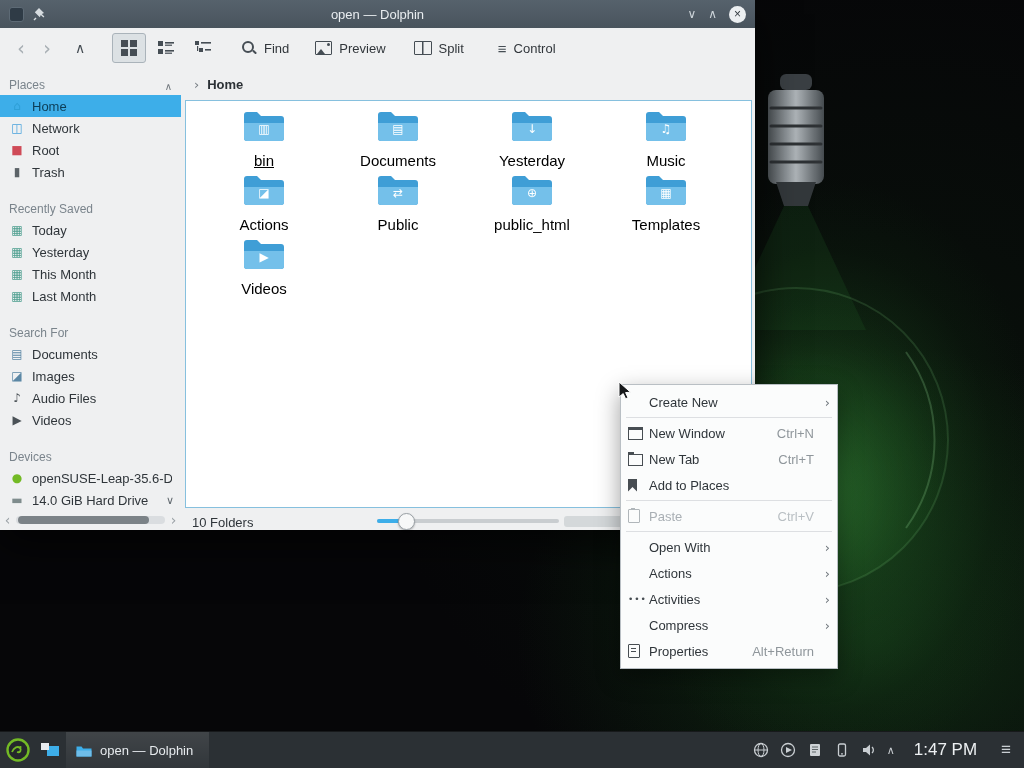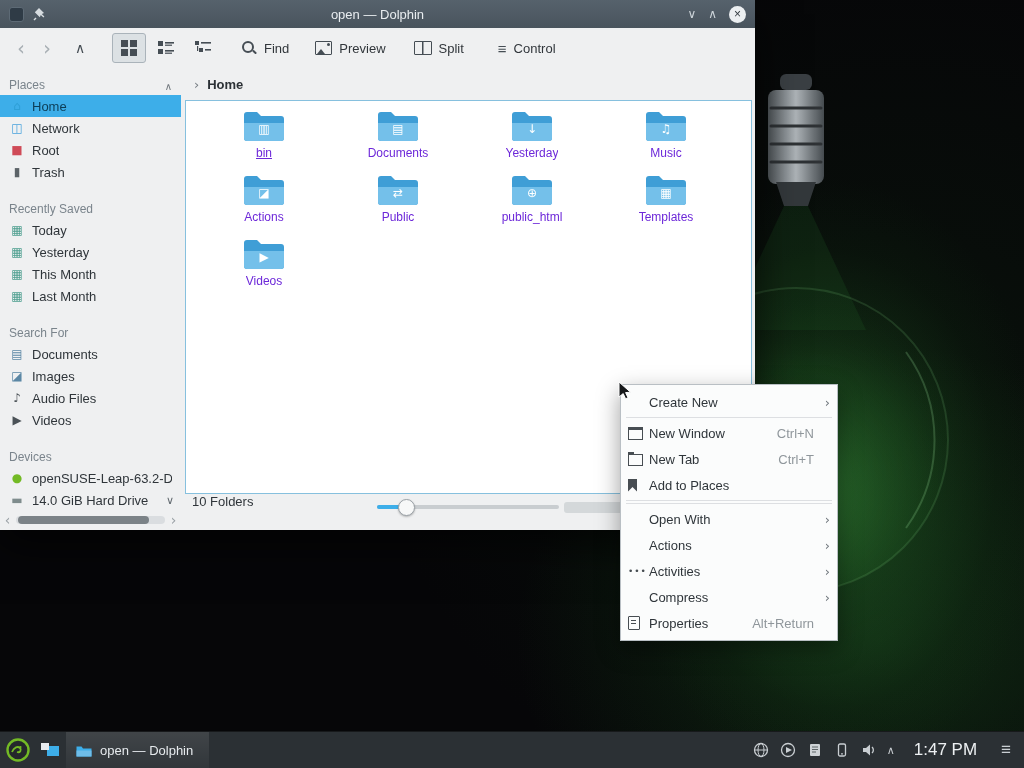--- a/index.html
+++ b/index.html
@@ -62,24 +62,24 @@
   .crumbbar{height:32px;display:flex;align-items:center;gap:8px;padding-left:9px;flex:none}
   .crumb-chev{color:#767d83;font-family:"DejaVu Sans",sans-serif;font-size:13px}
   .crumb{font-weight:bold;color:#2c3136}
   .folder-view{flex:1;background:#ffffff;border:1px solid #86c0de;overflow:hidden}
   .fgrid{display:grid;grid-template-columns:repeat(4,134px);padding:7px 0 0 11px}
   .fitem{height:64px;display:flex;flex-direction:column;align-items:center}
   .ficon{width:44px;height:35px;position:relative;flex:none}
   .femblem{position:absolute;left:0;right:0;top:13px;text-align:center;color:#fff;font-family:"DejaVu Sans",sans-serif;font-size:12px;line-height:17px}
   .femblem-img{position:absolute;left:14px;top:14px;width:17px;height:13px;border-radius:2px;
     background:linear-gradient(150deg,#8bc34a 0 35%,#ffd54f 35% 55%,#29b6f6 55% 100%)}
-  .flabel{margin-top:3px;font-size:12px;color:#6d28d9;max-width:130px;white-space:nowrap;overflow:hidden}
+  .flabel{margin-top:9px;font-size:15px;color:#000000;max-width:130px;white-space:nowrap;overflow:hidden}
   .uline{text-decoration:underline}
 
-  .statusbar{height:36px;position:relative;display:flex;align-items:flex-start;padding-left:7px;flex:none}
+  .statusbar{height:22px;position:relative;display:flex;align-items:flex-end;padding-left:7px;flex:none}
   .zoom-track{position:absolute;left:192px;top:11px;width:182px;height:4px;border-radius:2px;background:#c9cdd0}
   .zoom-fill{position:absolute;left:0;top:0;height:4px;width:28px;border-radius:2px;background:#3daee9}
   .zoom-handle{position:absolute;left:213px;top:5px;width:15px;height:15px;border-radius:50%;background:#f7f8f8;border:1px solid #9aa1a6;box-shadow:0 1px 2px rgba(0,0,0,.25)}
   .space-bar{position:absolute;left:379px;top:8px;width:181px;height:11px;border-radius:3px;background:#d4d8da;overflow:hidden}
   .space-fill{height:100%;width:60%;background:#3daee9}
 
   
   .context-menu{position:absolute;left:620px;top:384px;width:216px;background:#fbfcfc;border:1px solid #b9bfc4;
     box-shadow:0 8px 22px rgba(0,0,0,.38);padding:4px 0;z-index:20}
   .menu-item{height:26px;display:flex;align-items:center;padding:0 7px;color:#2f353a}
@@ -275,21 +275,21 @@
             <span class="sb-icon" style="color: rgb(75, 82, 87);">♪</span>
             <span class="sb-label">Audio Files</span>
           </div>
           <div class="sb-item">
             <span class="sb-icon" style="color: rgb(75, 82, 87);">▶</span>
             <span class="sb-label">Videos</span>
           </div>
           <div class="sb-header"><span>Devices</span></div>
           <div class="sb-item">
             <span class="sb-icon" style="color: rgb(115, 186, 37);">●</span>
-            <span class="sb-label">openSUSE-Leap-63.2-D</span>
+            <span class="sb-label">openSUSE-Leap-35.6-D</span>
           </div>
           <div class="sb-item">
             <span class="sb-icon" style="color: rgb(127, 140, 141);">▬</span>
             <span class="sb-label">14.0 GiB Hard Drive</span>
             <span class="sb-trail">∨</span>
           </div>
         </div>
       <div class="sb-hscroll">
         <span class="sb-harrow">‹</span>
         <span class="sb-htrack">
@@ -409,20 +409,28 @@
       <span class="marrow"></span>
     </div>
     <div class="menu-item">
       <span class="mic">
         <span class="ic-bookmark-s"></span>
       </span>
       <span class="mlabel">Add to Places</span>
       <span class="marrow"></span>
     </div>
     <div class="msep"></div>
+    <div class="menu-item disabled">
+      <span class="mic">
+        <span class="ic-clipboard-s"></span>
+      </span>
+      <span class="mlabel">Paste</span>
+      <span class="mshort">Ctrl+V</span>
+      <span class="marrow"></span>
+    </div>
     <div class="msep"></div>
     <div class="menu-item">
       <span class="mic"></span>
       <span class="mlabel">Open With</span>
       <span class="marrow">›</span>
     </div>
     <div class="menu-item">
       <span class="mic"></span>
       <span class="mlabel">Actions</span>
       <span class="marrow">›</span>

